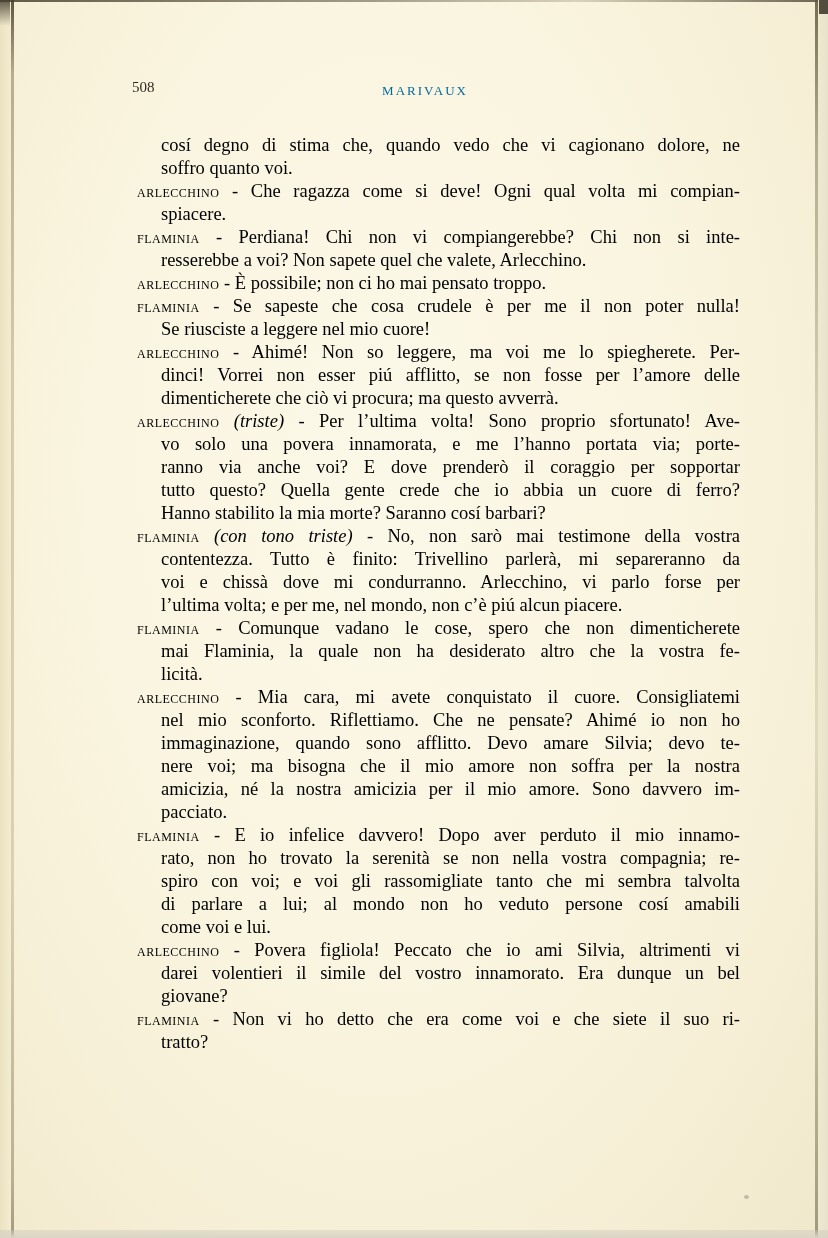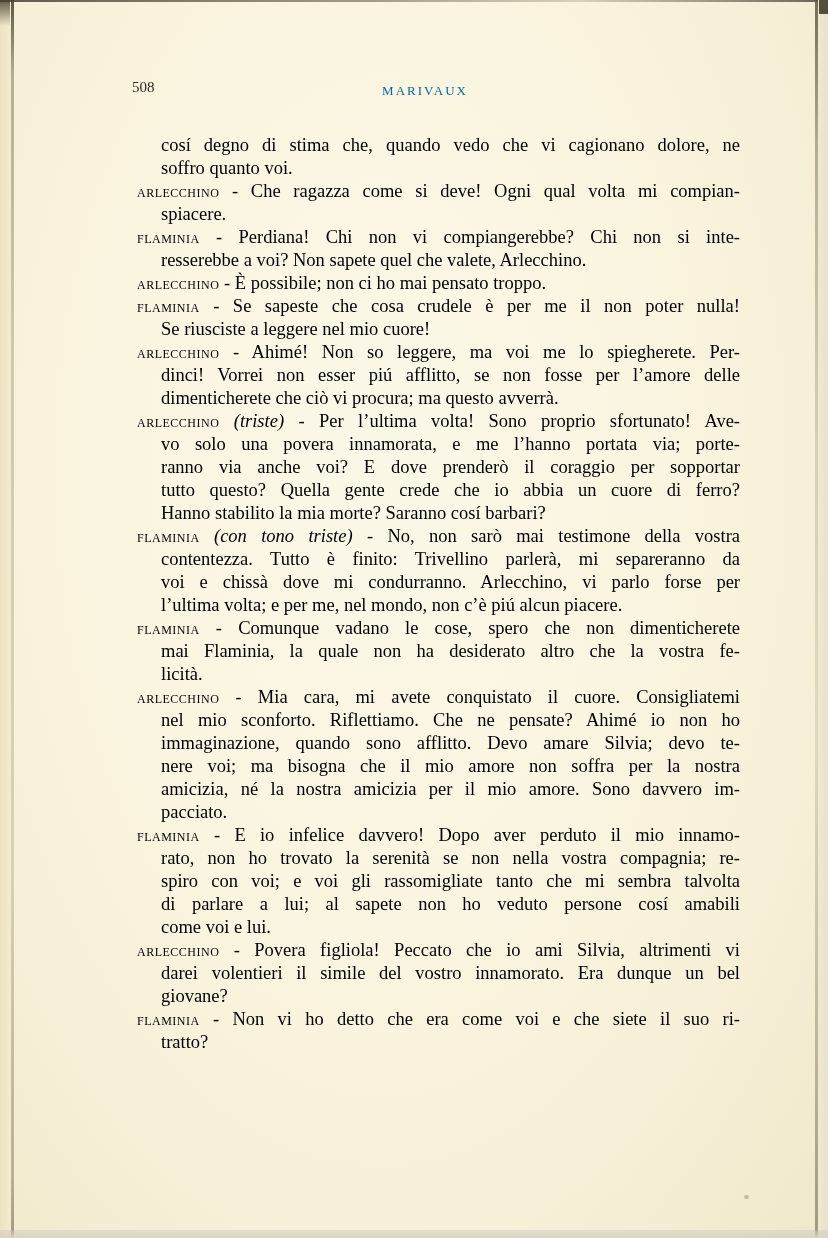--- a/index.html
+++ b/index.html
@@ -155,21 +155,21 @@
       <div class="line cont"><span>nel mio sconforto. Riflettiamo. Che ne pensate? Ahimé io non ho</span></div>
       <div class="line cont"><span>immaginazione, quando sono afflitto. Devo amare Silvia; devo te-</span></div>
       <div class="line cont"><span>nere voi; ma bisogna che il mio amore non soffra per la nostra</span></div>
       <div class="line cont"><span>amicizia, né la nostra amicizia per il mio amore. Sono davvero im-</span></div>
       <div class="line last cont"><span>pacciato.</span></div>
     </div>
     <div class="entry">
       <div class="line"><span class="speaker">FLAMINIA</span> <span>- E io infelice davvero! Dopo aver perduto il mio innamo-</span></div>
       <div class="line cont"><span>rato, non ho trovato la serenità se non nella vostra compagnia; re-</span></div>
       <div class="line cont"><span>spiro con voi; e voi gli rassomigliate tanto che mi sembra talvolta</span></div>
-      <div class="line cont"><span>di parlare a lui; al sapete non ho veduto persone cosí amabili</span></div>
+      <div class="line cont"><span>di parlare a lui; al mondo non ho veduto persone cosí amabili</span></div>
       <div class="line last cont"><span>come voi e lui.</span></div>
     </div>
     <div class="entry">
       <div class="line"><span class="speaker">ARLECCHINO</span> <span>- Povera figliola! Peccato che io ami Silvia, altrimenti vi</span></div>
       <div class="line cont"><span>darei volentieri il simile del vostro innamorato. Era dunque un bel</span></div>
       <div class="line last cont"><span>giovane?</span></div>
     </div>
     <div class="entry">
       <div class="line"><span class="speaker">FLAMINIA</span> <span>- Non vi ho detto che era come voi e che siete il suo ri-</span></div>
       <div class="line last cont"><span>tratto?</span></div>

